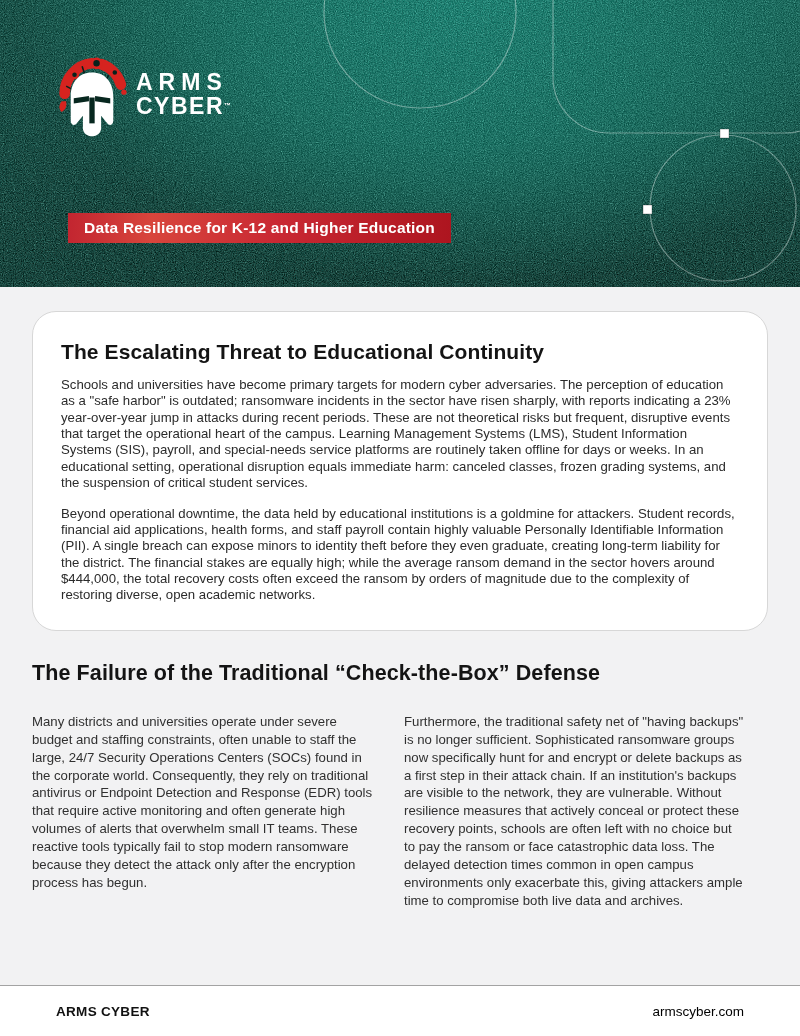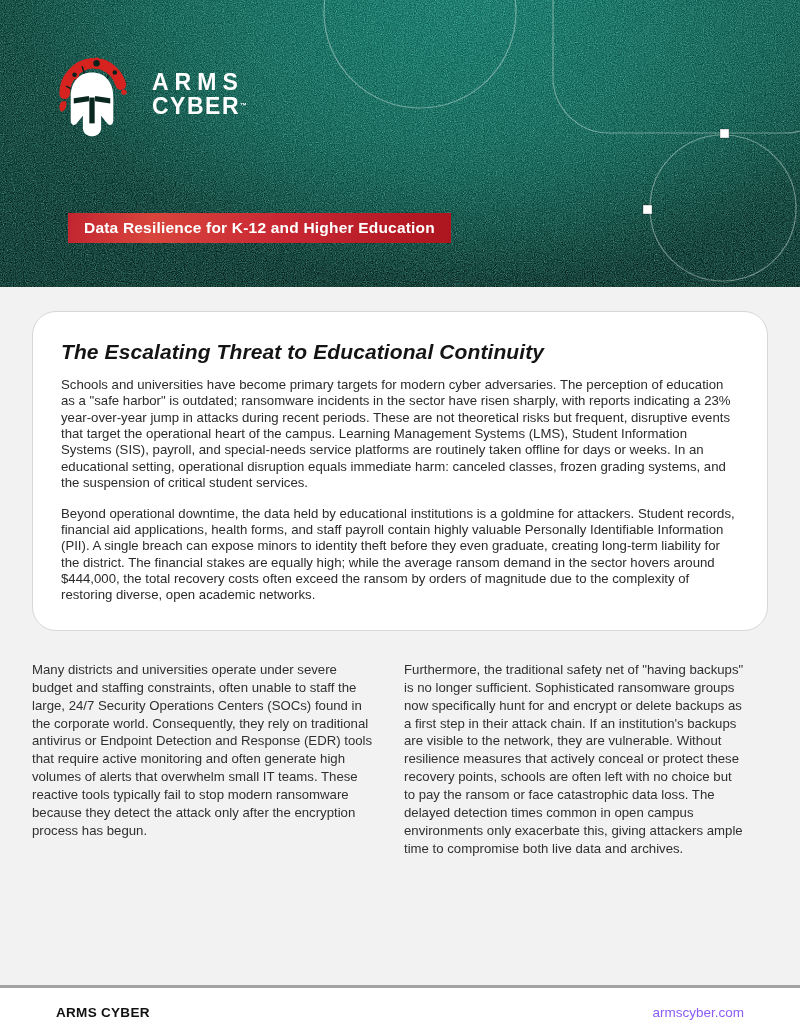--- a/index.html
+++ b/index.html
@@ -12,55 +12,55 @@
   
   .hero{
     position:relative;width:800px;height:287px;overflow:hidden;
     background:
       radial-gradient(620px 430px at 58% -8%, #118170 0%, #0c6354 38%, rgba(10,74,62,0) 72%),
       linear-gradient(105deg, rgba(3,22,17,.55) 0%, rgba(3,22,17,0) 45%),
       linear-gradient(180deg, #0a4a3e 0%, #07382f 38%, #041f19 72%, #02120d 100%);
   }
   .hero svg.noise{position:absolute;inset:0;display:block;}
   .hero svg.decor{position:absolute;inset:0;display:block;}
-  .logo{position:absolute;top:54px;left:54px;display:flex;align-items:flex-start;gap:22px;}
+  .logo{position:absolute;top:54px;left:54px;display:flex;align-items:flex-start;gap:6px;}
   .logo .mark{width:76px;height:84px;}
   .wordmark{padding-top:16px;color:#ffffff;font-weight:bold;line-height:24px;font-size:23px;}
   .wordmark .l1{letter-spacing:6px;}
   .wordmark .l2{letter-spacing:1.5px;}
   .wordmark sup{font-size:7px;letter-spacing:0;vertical-align:6px;}
   h1.title{
     position:absolute;top:152px;left:56px;margin:0;
     color:#ffffff;font-size:37px;font-weight:800;letter-spacing:.4px;
   }
   .badge{
     position:absolute;top:213px;left:68px;height:30px;display:flex;align-items:center;
     padding:0 16px;
     background:linear-gradient(95deg,#c22530 0%,#d8453c 22%,#c92833 55%,#ad151f 100%);
     color:#ffffff;font-size:15.5px;font-weight:bold;letter-spacing:.2px;
   }
   
   .card{
     margin:24px 32px 0 32px;background:#ffffff;border:1px solid #d7d7d7;
     border-radius:24px;padding:26px 28px 12px 28px;
   }
-  .card h2{margin:2px 0 13px 0;font-size:21px;font-weight:800;color:#141414;letter-spacing:.1px;font-style:italic;}
+  .card h2{margin:2px 0 13px 0;font-size:21px;font-weight:800;color:#141414;letter-spacing:.1px;}
   .card p{margin:0 4px 14px 0;font-size:13.2px;line-height:1.24;color:#2b2b2b;}
   .section2{margin:30px 54px 0 32px;}
   .section2 h2{margin:0 0 27px 0;font-size:21.5px;font-weight:800;color:#141414;letter-spacing:.1px;}
   .cols{display:grid;grid-template-columns:1fr 1fr;gap:30px;}
   .cols p{margin:0;font-size:13.2px;line-height:1.36;color:#303030;}
   
   footer{
     position:absolute;left:0;bottom:0;width:800px;height:51px;background:#ffffff;
-    border-top:3px solid #a3a3a3;display:flex;align-items:center;justify-content:space-between;
+    border-top:1px solid #a3a3a3;display:flex;align-items:center;justify-content:space-between;
     padding:0 56px;box-sizing:border-box;
   }
   .foot-brand{font-size:13.5px;font-weight:bold;color:#111;letter-spacing:.3px;}
-  .foot-site{font-size:13.5px;color:#8b5cf6;text-decoration:none;}
+  .foot-site{font-size:13.5px;color:#000000;text-decoration:none;}
 </style>
 </head>
 <body>
 
 <header class="hero">
 
   <svg class="noise" width="800" height="287" viewBox="0 0 800 287" aria-hidden="true">
     <defs>
       <filter id="grainA" x="0" y="0" width="100%" height="100%">
         <feTurbulence type="fractalNoise" baseFrequency="0.9" numOctaves="2" seed="7" stitchTiles="stitch"></feTurbulence>
@@ -119,20 +119,21 @@
 </header>
 
 <main>
   <section class="card">
     <h2>The Escalating Threat to Educational Continuity</h2>
     <p>Schools and universities have become primary targets for modern cyber adversaries. The perception of education as a "safe harbor" is outdated; ransomware incidents in the sector have risen sharply, with reports indicating a 23% year-over-year jump in attacks during recent periods. These are not theoretical risks but frequent, disruptive events that target the operational heart of the campus. Learning Management Systems (LMS), Student Information Systems (SIS), payroll, and special-needs service platforms are routinely taken offline for days or weeks. In an educational setting, operational disruption equals immediate harm: canceled classes, frozen grading systems, and the suspension of critical student services.</p>
     <p>Beyond operational downtime, the data held by educational institutions is a goldmine for attackers. Student records, financial aid applications, health forms, and staff payroll contain highly valuable Personally Identifiable Information (PII). A single breach can expose minors to identity theft before they even graduate, creating long-term liability for the district. The financial stakes are equally high; while the average ransom demand in the sector hovers around $444,000, the total recovery costs often exceed the ransom by orders of magnitude due to the complexity of restoring diverse, open academic networks.</p>
   </section>
 
   <section class="section2">
+    <h2>The Failure of the Traditional “Check-the-Box” Defense</h2>
     <div class="cols">
       <p>Many districts and universities operate under severe budget and staffing constraints, often unable to staff the large, 24/7 Security Operations Centers (SOCs) found in the corporate world. Consequently, they rely on traditional antivirus or Endpoint Detection and Response (EDR) tools that require active monitoring and often generate high volumes of alerts that overwhelm small IT teams. These reactive tools typically fail to stop modern ransomware because they detect the attack only after the encryption process has begun.</p>
       <p>Furthermore, the traditional safety net of "having backups" is no longer sufficient. Sophisticated ransomware groups now specifically hunt for and encrypt or delete backups as a first step in their attack chain. If an institution's backups are visible to the network, they are vulnerable. Without resilience measures that actively conceal or protect these recovery points, schools are often left with no choice but to pay the ransom or face catastrophic data loss. The delayed detection times common in open campus environments only exacerbate this, giving attackers ample time to compromise both live data and archives.</p>
     </div>
   </section>
 </main>
 
 <footer>
   <div class="foot-brand">ARMS CYBER</div>
   <a class="foot-site" href="#">armscyber.com</a>

